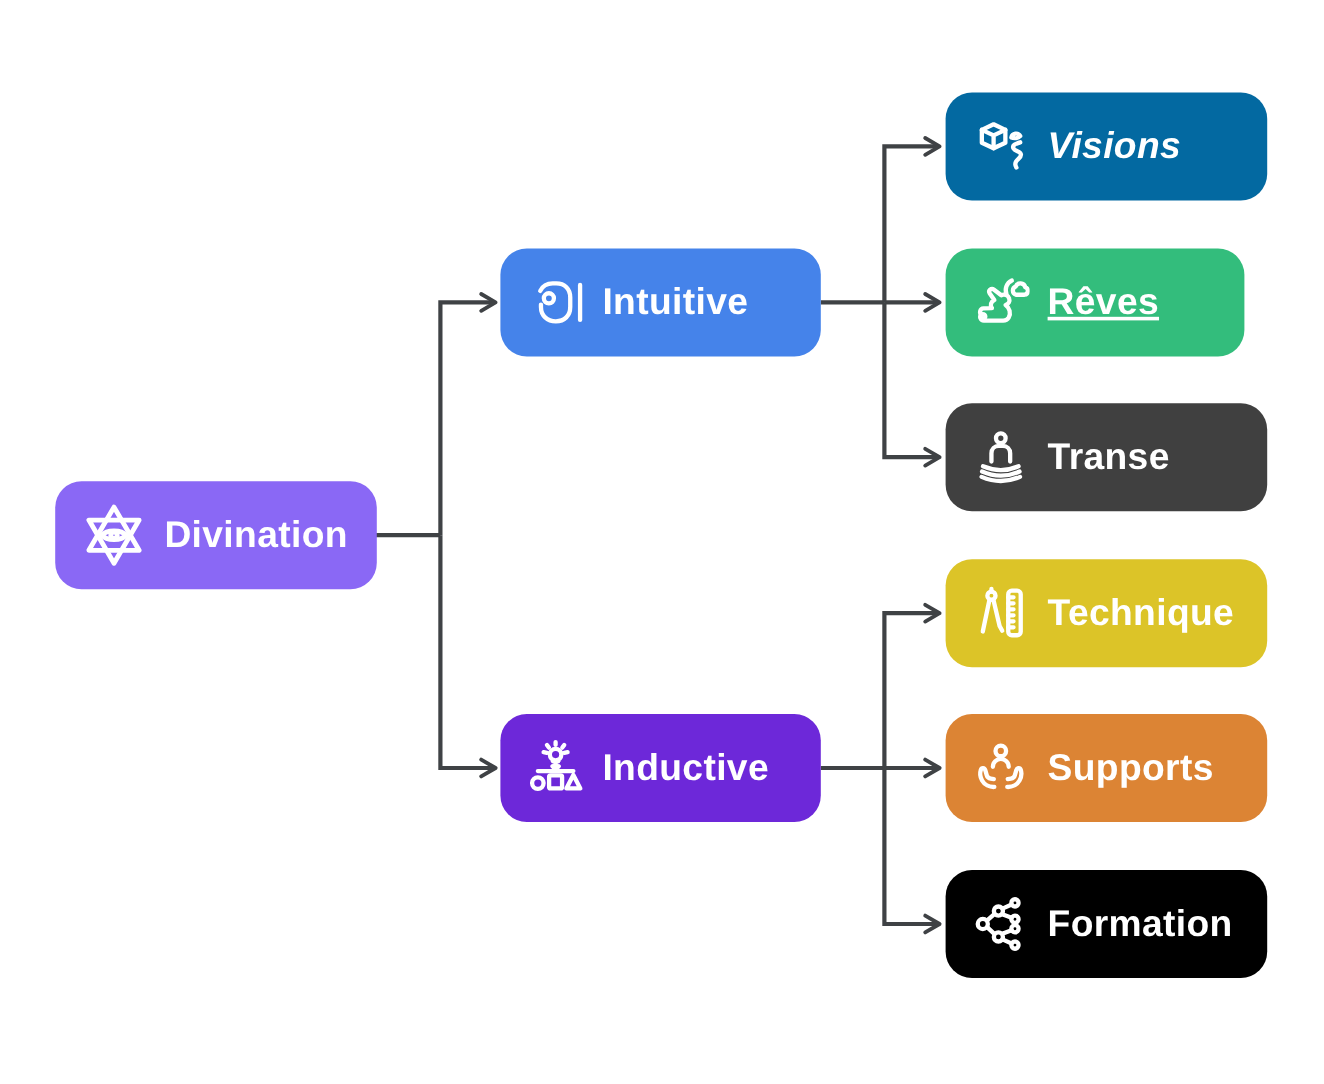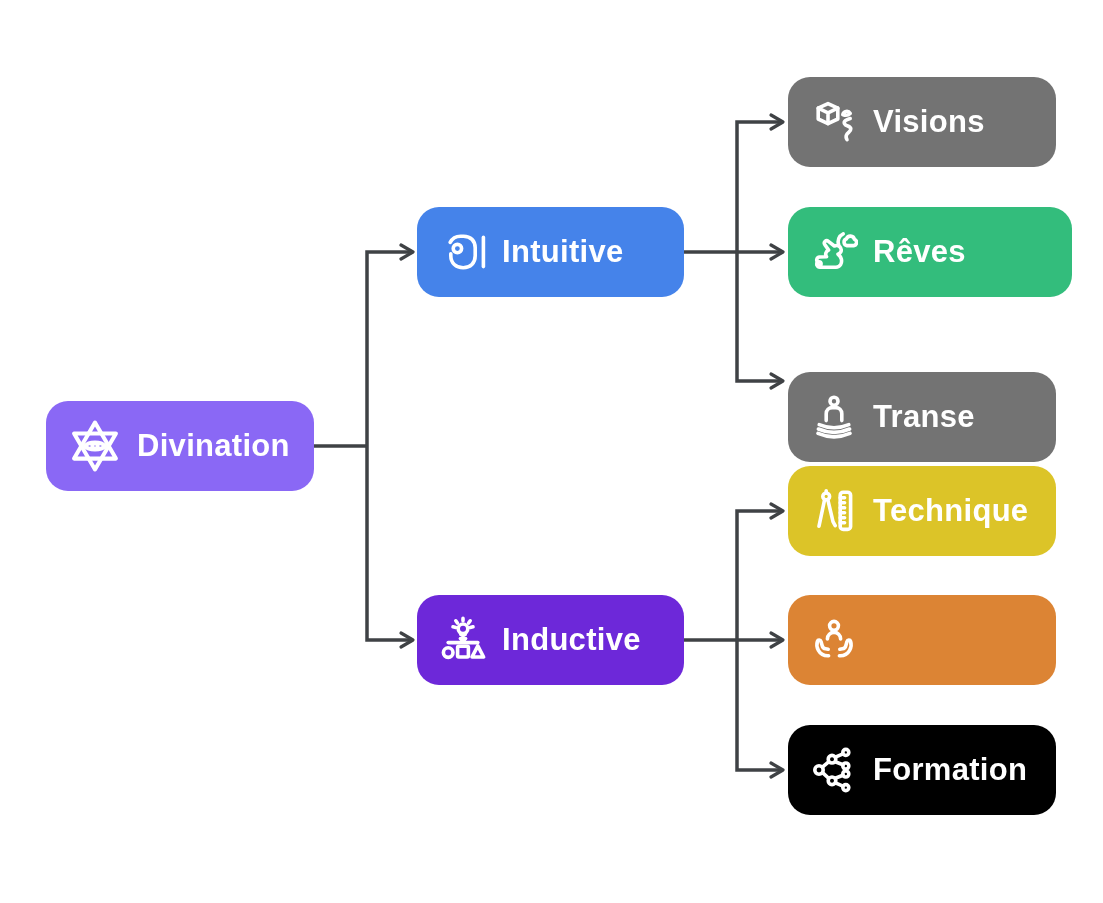--- a/index.html
+++ b/index.html
@@ -20,21 +20,21 @@
   .node .icon svg *{vector-effect:none;}
   .node svg path,.node svg circle,.node svg rect{
     fill:none;stroke:#ffffff;stroke-width:1.8;stroke-linecap:round;stroke-linejoin:round;
   }
   .label{white-space:nowrap;}
 
   #n-divination{left:46px;  top:401px; width:268px;}
   #n-intuitive {left:417px; top:207px; width:267px;}
   #n-inductive {left:417px; top:595px; width:267px;}
   #n-visions   {left:788px; top:77px;  width:268px;}
-  #n-reves     {left:788px; top:207px; width:284px;}
+  #n-reves     {left:788px; top:207px; width:249px;text-decoration:underline;}
   #n-transe    {left:788px; top:336px; width:268px;}
   #n-technique {left:788px; top:466px; width:268px;gap:15px;}
   #n-supports  {left:788px; top:595px; width:268px;}
   #n-formation {left:788px; top:725px; width:268px;}
 </style>
 </head>
 <body>
 
 <div class="canvas">
 
@@ -89,21 +89,21 @@
         <path stroke-width="1.6" d="M12 9.7 V12.5 M10.7 11.3 L12 12.6 L13.3 11.3"></path>
         <path d="M4.6 13.3 H19.4"></path>
         <circle cx="4.6" cy="18.3" r="2.4"></circle>
         <rect x="9.3" y="15.1" width="5.4" height="5.4" rx="0.6"></rect>
         <path d="M19.4 14.9 L22.3 20.5 H16.5 Z"></path>
       </svg>
     </span>
     <span class="label">Inductive</span>
   </div>
 
-  <div class="node" id="n-visions" style="background: #737373;">
+  <div class="node" id="n-visions" style="background: #0369a1; font-style: italic;">
     <span class="icon">
       <svg viewBox="0 0 24 24">
         <path d="M9 2.8 L13.9 5.1 V10.5 L9 12.8 L4.1 10.5 V5.1 Z"></path>
         <path d="M4.1 5.1 L9 7.4 L13.9 5.1 M9 7.4 V12.8"></path>
         <path d="M16.4 8.3 C16.8 6.5 19.2 6.1 20.1 7.7 C19.2 8.6 17.6 8.8 16.4 8.3 Z"></path>
         <path stroke-width="2" d="M20.1 10.3 C18 10.9 16.6 11.6 17.3 12.9 C18 14.2 20.3 13.9 20.4 15.4 C20.5 16.7 18.9 17.2 18.3 18.4 C17.9 19.2 18 20 18.5 20.8"></path>
       </svg>
     </span>
     <span class="label">Visions</span>
   </div>
@@ -113,21 +113,21 @@
       <svg viewBox="0 0 24 24">
         <path stroke-width="2" d="M16.6 2.9 A4.4 4.4 0 0 0 14.4 8.6"></path>
         <path stroke-width="1.5" d="M18.3 8.8 H21.9 A1.6 1.6 0 0 0 22.2 5.7 A2.1 2.1 0 0 0 18.2 5.4 A1.8 1.8 0 0 0 18.3 8.8 Z"></path>
         <path d="M4.9 19.6 C3.6 19.6 3 18.1 4 17.2 C2.9 16.4 3.3 14.6 4.8 14.5 L8.3 14.4 C7.4 13.2 7.9 11.6 9.3 11 L7.4 8.3 C6.6 7.1 8 5.8 9.2 6.7 L12.2 9 C13.5 8.4 15.1 9 15.5 10.4 C15.9 11.6 15.2 12.7 14 13.1 C15.7 14.3 16.3 16.5 15.3 18.3 C14.8 19.1 14.2 19.6 13 19.6 Z"></path>
         <circle stroke-width="1.4" cx="4.5" cy="17.9" r="1.05"></circle>
       </svg>
     </span>
     <span class="label">Rêves</span>
   </div>
 
-  <div class="node" id="n-transe" style="background: #737373; margin-top: 36px;">
+  <div class="node" id="n-transe" style="background: #404040;">
     <span class="icon">
       <svg viewBox="0 0 24 24">
         <circle cx="12" cy="4.1" r="2"></circle>
         <path stroke-width="1.9" d="M8.1 13.8 V10.4 C8.1 8.6 9.4 7.3 11.2 7.3 H12.8 C14.6 7.3 15.9 8.6 15.9 10.4 V13.8"></path>
         <path stroke-width="1.7" d="M4.6 15.8 C9.6 17.9 14.4 17.9 19.4 15.8"></path>
         <path stroke-width="1.7" d="M4.2 18 C9.5 20.3 14.5 20.3 19.8 18"></path>
         <path stroke-width="1.7" d="M4 20.2 C9.6 22.6 14.4 22.6 20 20.2"></path>
       </svg>
     </span>
     <span class="label">Transe</span>
@@ -149,20 +149,21 @@
 
   <div class="node" id="n-supports" style="background: rgb(220, 132, 52);">
     <span class="icon">
       <svg viewBox="0 0 24 24">
         <circle cx="12" cy="4.9" r="2.2"></circle>
         <path d="M8.7 11.5 A3.3 3.3 0 0 1 15.3 11.5"></path>
         <path d="M9.3 19.9 C7.3 20 5.2 19 4.2 17.2 C3.4 15.8 3.2 14.2 3.7 12.7 C4 11.8 5.2 11.9 5.5 12.8 L6.1 14.9 C6.3 15.7 7 16.3 7.8 16.4 L9.1 16.6"></path>
         <path d="M14.7 19.9 C16.7 20 18.8 19 19.8 17.2 C20.6 15.8 20.8 14.2 20.3 12.7 C20 11.8 18.8 11.9 18.5 12.8 L17.9 14.9 C17.7 15.7 17 16.3 16.2 16.4 L14.9 16.6"></path>
       </svg>
     </span>
+    <span class="label">Supports</span>
   </div>
 
   <div class="node" id="n-formation" style="background: #000000;">
     <span class="icon">
       <svg viewBox="0 0 24 24">
         <circle cx="4.5" cy="12" r="2.1"></circle>
         <circle cx="11" cy="6.6" r="1.9"></circle>
         <circle cx="11" cy="17.4" r="1.9"></circle>
         <circle stroke-width="1.6" cx="17.9" cy="3.2" r="1.5"></circle>
         <circle stroke-width="1.6" cx="17.9" cy="10" r="1.5"></circle>

